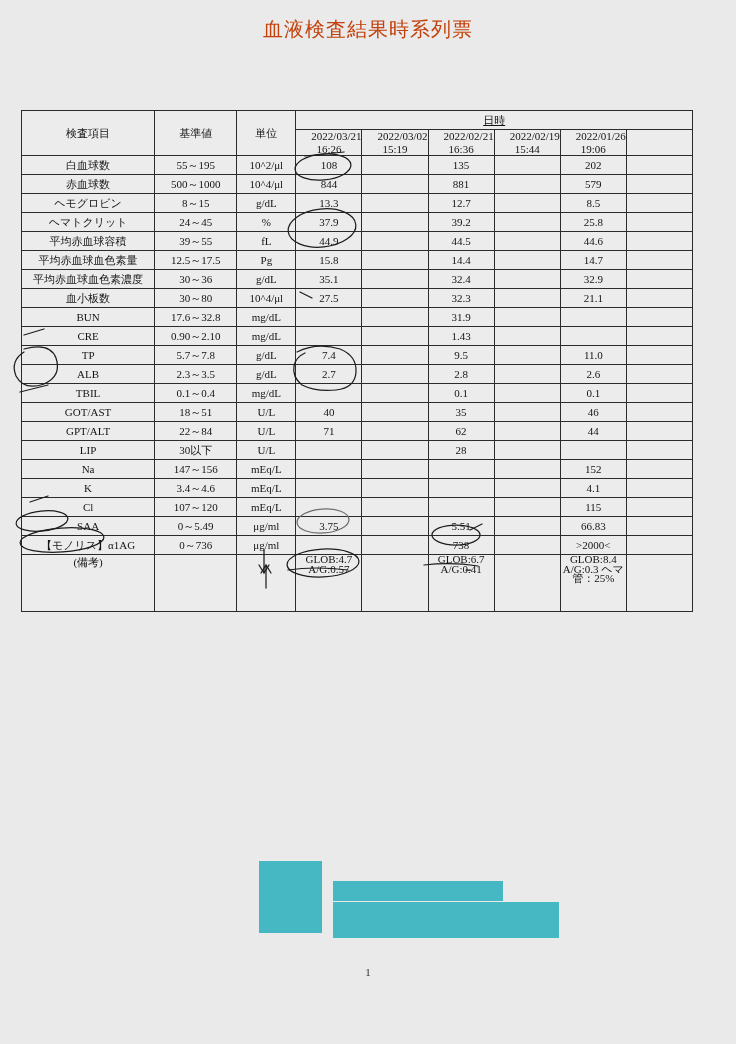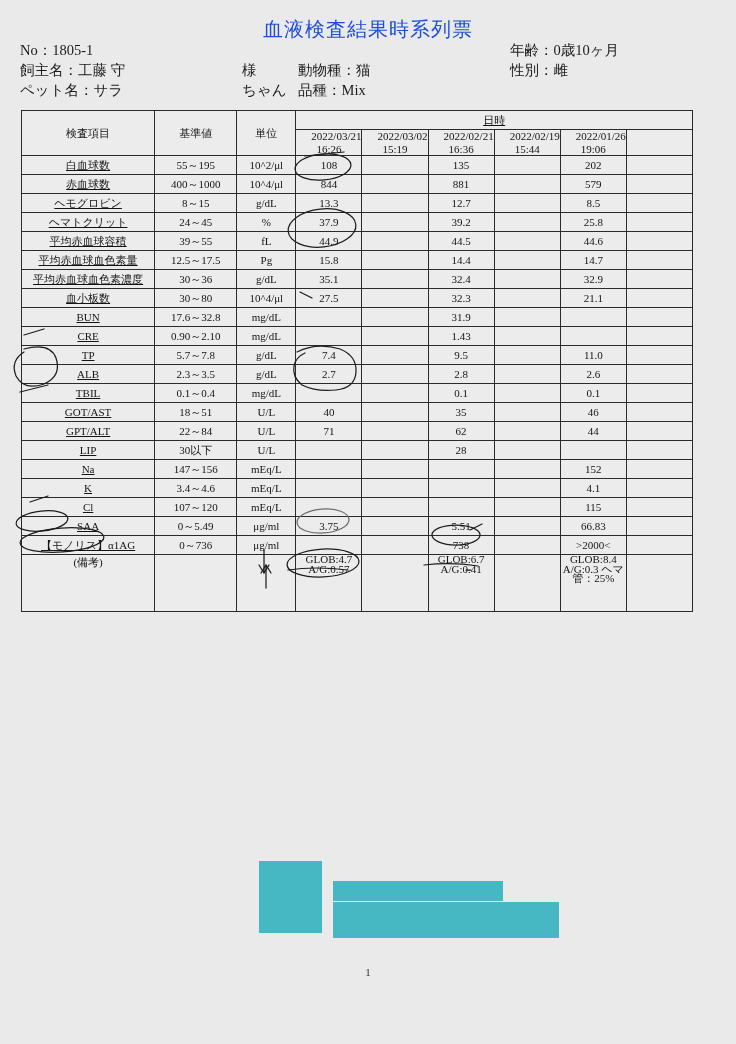--- a/index.html
+++ b/index.html
@@ -24,21 +24,21 @@
 
   
   .doc-title {
     position: absolute;
     top: 16px;
     left: 0;
     width: 736px;
     text-align: center;
     font-size: 20px;
     letter-spacing: 1px;
-    color: #1d4ed8;
+    color: #c2410c;
   }
 
   
   .meta {
     position: absolute;
     top: 40px;
     left: 20px;
     width: 700px;
     font-size: 14.5px;
     line-height: 20px;
@@ -89,21 +89,20 @@
     font-size: 10.5px;
     line-height: 12.5px;
   }
   th.hdr-date .d1 { display: block; text-align: right; }
   th.hdr-date .d2 { display: block; }
 
   td.item {
     text-align: left;
     padding-left: 6px;
     font-size: 11.5px;
-    text-decoration: underline;
   }
   td.ref, td.unit { font-size: 11px; }
   td.val { font-size: 11.5px; }
 
   .v-high { color: #c4722c; }
   .v-low  { color: #5a6fc0; }
 
   tr.remarks td { height: 56px; vertical-align: top; margin-top: 36px; }
   td.remarks-label {
     text-align: left;
@@ -149,37 +148,20 @@
     color: #333;
   }
 </style>
 </head>
 <body>
 
 <div class="page">
 
   <div class="doc-title">血液検査結果時系列票</div>
 
-  <div class="meta">
-    <div class="meta-row">
-      <span class="m-left">No：1805-1</span>
-      <span class="m-right">年齢：0歳10ヶ月</span>
-    </div>
-    <div class="meta-row">
-      <span class="m-left">飼主名：工藤 守</span>
-      <span class="m-mid">様</span>
-      <span class="m-mid2">動物種：猫</span>
-      <span class="m-right">性別：雌</span>
-    </div>
-    <div class="meta-row">
-      <span class="m-left">ペット名：サラ</span>
-      <span class="m-mid">ちゃん</span>
-      <span class="m-mid2">品種：Mix</span>
-    </div>
-  </div>
 
   <div class="tbl-wrap">
     <table class="grid">
       <colgroup>
         <col class="col-item">
           <col class="col-ref">
           <col class="col-unit">
         <col class="col-val">
           <col class="col-val">
           <col class="col-val">
@@ -228,21 +210,21 @@
             <td class="unit">10^2/μl</td>
             <td class="val">108</td>
             <td class="val"></td>
             <td class="val">135</td>
             <td class="val"></td>
             <td class="val v-high">202</td>
             <td class="val"></td>
           </tr>
           <tr>
             <td class="item">赤血球数</td>
-            <td class="ref">400～1000</td>
+            <td class="ref">500～1000</td>
             <td class="unit">10^4/μl</td>
             <td class="val">844</td>
             <td class="val"></td>
             <td class="val">881</td>
             <td class="val"></td>
             <td class="val">579</td>
             <td class="val"></td>
           </tr>
           <tr>
             <td class="item">ヘモグロビン</td>

